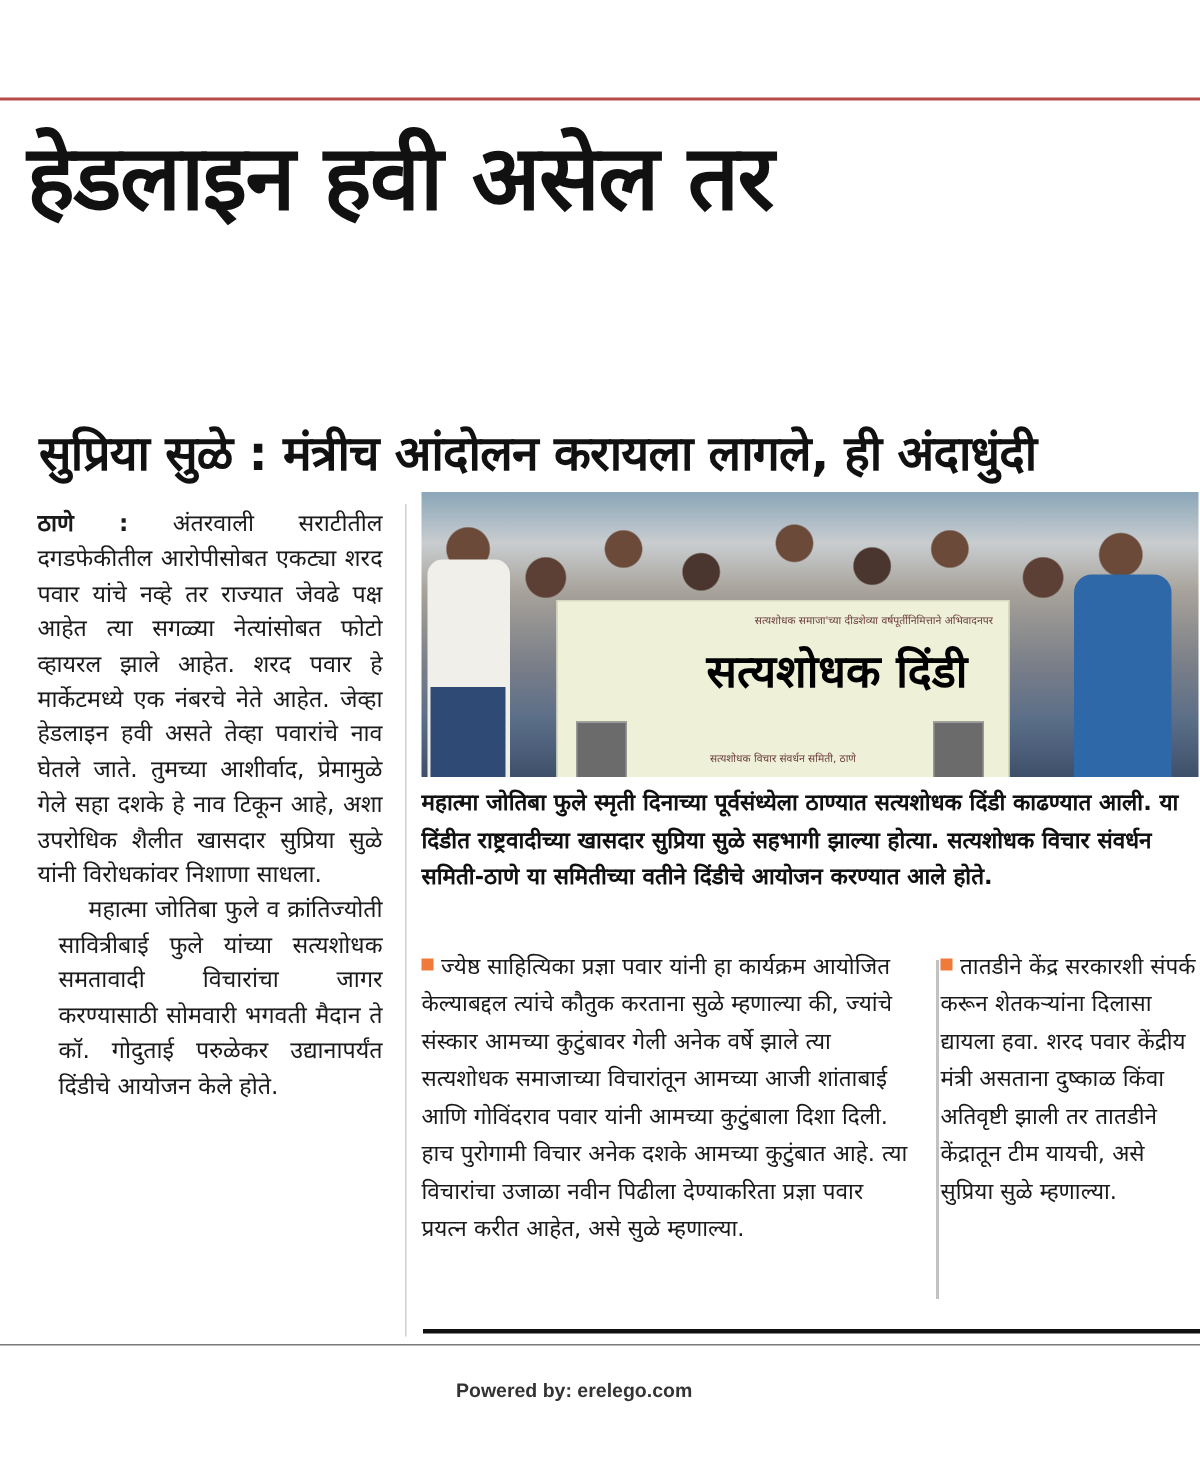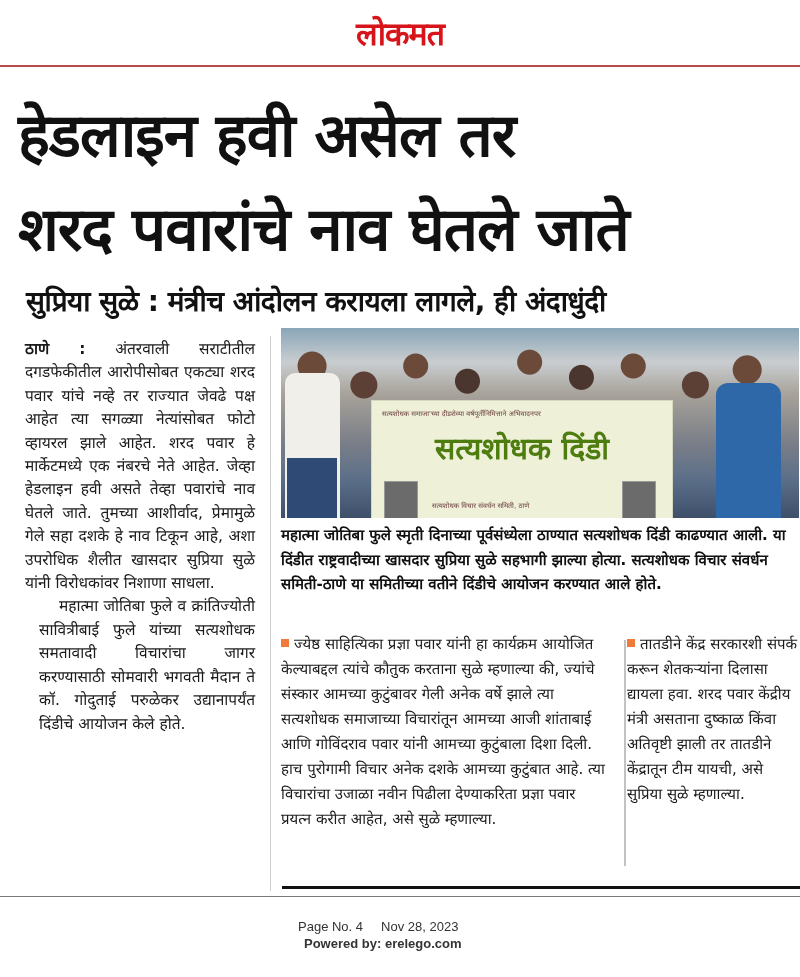--- a/index.html
+++ b/index.html
@@ -5,25 +5,25 @@
   html, body { margin: 0; padding: 0; background: #ffffff; }
   body { width: 800px; height: 977px; position: relative; overflow: hidden;
          font-family: "DejaVu Sans", sans-serif; color: #1a1a1a; }
 
   .masthead { position: absolute; left: 0; top: 0; width: 800px; height: 66px; }
   .logo { position: absolute; left: 330px; top: 14px; width: 140px; height: 40px;
           color: #d8141b; font-weight: bold; font-size: 32px; line-height: 40px;
           text-align: center; letter-spacing: -1px; }
   .mast-rule { position: absolute; left: 0; top: 65px; width: 800px; height: 2px; background: #b84a4a; }
 
-  .headline { position: absolute; left: 18px; top: 88px; width: 775px;
+  .headline { position: absolute; left: 18px; top: 72px; width: 775px;
               font-weight: bold; font-size: 60px; line-height: 94px; color: #111;
               letter-spacing: -1px; }
   .subhead { position: absolute; left: 26px; top: 282px; width: 770px;
-             font-weight: bold; font-size: 28px; line-height: 40px; color: #111; letter-spacing: -0.5px; }
+             font-weight: bold; font-size: 32px; line-height: 40px; color: #111; letter-spacing: -0.5px; }
 
   .col-left { position: absolute; left: 25px; top: 338px; width: 230px; }
   .byline { text-align: center; font-size: 15px; line-height: 22px; margin-bottom: 0; }
   .body-text { font-size: 15.5px; line-height: 23.4px; text-align: justify; margin: 0; }
   .body-text .lead { font-weight: bold; }
   .para2 { text-indent: 20px; margin-left: 14px; }
 
   .col-divider { position: absolute; left: 270px; top: 336px; width: 1px; height: 555px; background: #cfcfcf; }
 
   .photo { position: absolute; left: 281px; top: 328px; width: 518px; height: 190px;
@@ -38,24 +38,24 @@
              radial-gradient(circle at 48% 18%, #6b4a3a 0 12px, transparent 13px),
              radial-gradient(circle at 58% 26%, #4a362e 0 12px, transparent 13px),
              radial-gradient(circle at 68% 20%, #6b4a3a 0 12px, transparent 13px),
              radial-gradient(circle at 80% 30%, #5d4035 0 13px, transparent 14px),
              radial-gradient(circle at 90% 22%, #6b4a3a 0 14px, transparent 15px); }
   .photo .person-left { position: absolute; left: 4px; top: 45px; width: 55px; height: 145px; background: #f1efe9; border-radius: 10px 10px 0 0; }
   .photo .jeans-left { position: absolute; left: 6px; top: 130px; width: 50px; height: 60px; background: #2f4a75; }
   .photo .person-right { position: absolute; left: 435px; top: 55px; width: 65px; height: 135px; background: #2f68a8; border-radius: 12px 12px 0 0; }
   .photo .banner { position: absolute; left: 90px; top: 72px; width: 300px; height: 118px;
            background: #eef0d8; border: 1px solid #d7d9bf; }
-  .banner-top { position: absolute; left: 10px; top: 8px; width: 280px; font-size: 7px; color: #6a3b3b; text-align: left; white-space: nowrap; overflow: hidden; }
+  .banner-top { position: absolute; left: 10px; top: 8px; width: 280px; font-size: 7px; color: #6a3b3b; text-align: right; white-space: nowrap; overflow: hidden; }
   .banner-title { position: absolute; left: 0; top: 28px; width: 300px; text-align: center;
-           font-size: 30px; font-weight: bold; color: #4d7c0f; line-height: 40px; }
-  .banner-sub { position: absolute; left: 60px; top: 100px; width: 180px; font-size: 7px; color: #6a3b3b; }
+           font-size: 30px; font-weight: bold; color: #000000; line-height: 40px; padding-left: 36px; }
+  .banner-sub { position: absolute; left: 60px; top: 100px; width: 180px; font-size: 7px; color: #6a3b3b; text-align: center; }
   .banner-portrait { position: absolute; top: 80px; width: 32px; height: 38px; background: #6b6b6b; border: 1px solid #999; }
 
   .caption { position: absolute; left: 281px; top: 523px; width: 516px;
              font-weight: bold; font-size: 15px; line-height: 24.5px; color: #111; margin: 0; }
 
   .col-mid { position: absolute; left: 281px; top: 632px; width: 325px; font-size: 15px; line-height: 25px; margin: 0; }
   .col-right { position: absolute; left: 627px; top: 632px; width: 172px; font-size: 15px; line-height: 25px; margin: 0; }
   .right-divider { position: absolute; left: 624px; top: 640px; width: 2px; height: 226px; background: #c2c2c2; }
   .bullet { display: inline-block; width: 8px; height: 8px; background: #f07a3a; margin-right: 5px; vertical-align: 2px; }
 
@@ -66,27 +66,25 @@
             font-family: "Liberation Sans", sans-serif; font-size: 13px; line-height: 17px; color: #333; }
   .footer .edition { padding-left: 5px; }
   .footer .pageinfo { padding-left: 13px; }
   .footer .pageinfo span + span { margin-left: 18px; }
   .footer .powered { padding-left: 19px; font-weight: bold; }
 </style>
 </head>
 <body>
 
 <div class="masthead">
-  <div class="logo">लोकमत</div>
   <div class="mast-rule"></div>
 </div>
 
 <div class="headline">
   <div>हेडलाइन हवी असेल तर</div>
-  <div>शरद पवारांचे नाव घेतले जाते</div>
 </div>
 
 <div class="subhead">सुप्रिया सुळे : मंत्रीच आंदोलन करायला लागले, ही अंदाधुंदी</div>
 
 <div class="col-left">
   <p class="body-text"><span class="lead">ठाणे :</span> <span>अंतरवाली सराटीतील दगडफेकीतील आरोपीसोबत एकट्या शरद पवार यांचे नव्हे तर राज्यात जेवढे पक्ष आहेत त्या सगळ्या नेत्यांसोबत फोटो व्हायरल झाले आहेत. शरद पवार हे मार्केटमध्ये एक नंबरचे नेते आहेत. जेव्हा हेडलाइन हवी असते तेव्हा पवारांचे नाव घेतले जाते. तुमच्या आशीर्वाद, प्रेमामुळे गेले सहा दशके हे नाव टिकून आहे, अशा उपरोधिक शैलीत खासदार सुप्रिया सुळे यांनी विरोधकांवर निशाणा साधला.</span></p>
   <p class="body-text para2">महात्मा जोतिबा फुले व क्रांतिज्योती सावित्रीबाई फुले यांच्या सत्यशोधक समतावादी विचारांचा जागर करण्यासाठी सोमवारी भगवती मैदान ते कॉ. गोदुताई परुळेकर उद्यानापर्यंत दिंडीचे आयोजन केले होते.</p>
 </div>
 
 <div class="col-divider"></div>
@@ -110,17 +108,14 @@
 <p class="col-mid"><span class="bullet"></span><span>ज्येष्ठ साहित्यिका प्रज्ञा पवार यांनी हा कार्यक्रम आयोजित केल्याबद्दल त्यांचे कौतुक करताना सुळे म्हणाल्या की, ज्यांचे संस्कार आमच्या कुटुंबावर गेली अनेक वर्षे झाले त्या सत्यशोधक समाजाच्या विचारांतून आमच्या आजी शांताबाई आणि गोविंदराव पवार यांनी आमच्या कुटुंबाला दिशा दिली. हाच पुरोगामी विचार अनेक दशके आमच्या कुटुंबात आहे. त्या विचारांचा उजाळा नवीन पिढीला देण्याकरिता प्रज्ञा पवार प्रयत्न करीत आहेत, असे सुळे म्हणाल्या.</span></p>
 
 <div class="right-divider"></div>
 
 <p class="col-right"><span class="bullet"></span><span>तातडीने केंद्र सरकारशी संपर्क करून शेतकऱ्यांना दिलासा द्यायला हवा. शरद पवार केंद्रीय मंत्री असताना दुष्काळ किंवा अतिवृष्टी झाली तर तातडीने केंद्रातून टीम यायची, असे सुप्रिया सुळे म्हणाल्या.</span></p>
 
 <div class="rule-thick"></div>
 <div class="rule-page"></div>
 
 <div class="footer">
-  <div class="pageinfo">
-    <span>Page No. 4</span><span>Nov 28, 2023</span>
-  </div>
   <div class="powered">Powered by: erelego.com</div>
 </div>
 
 </body></html>

